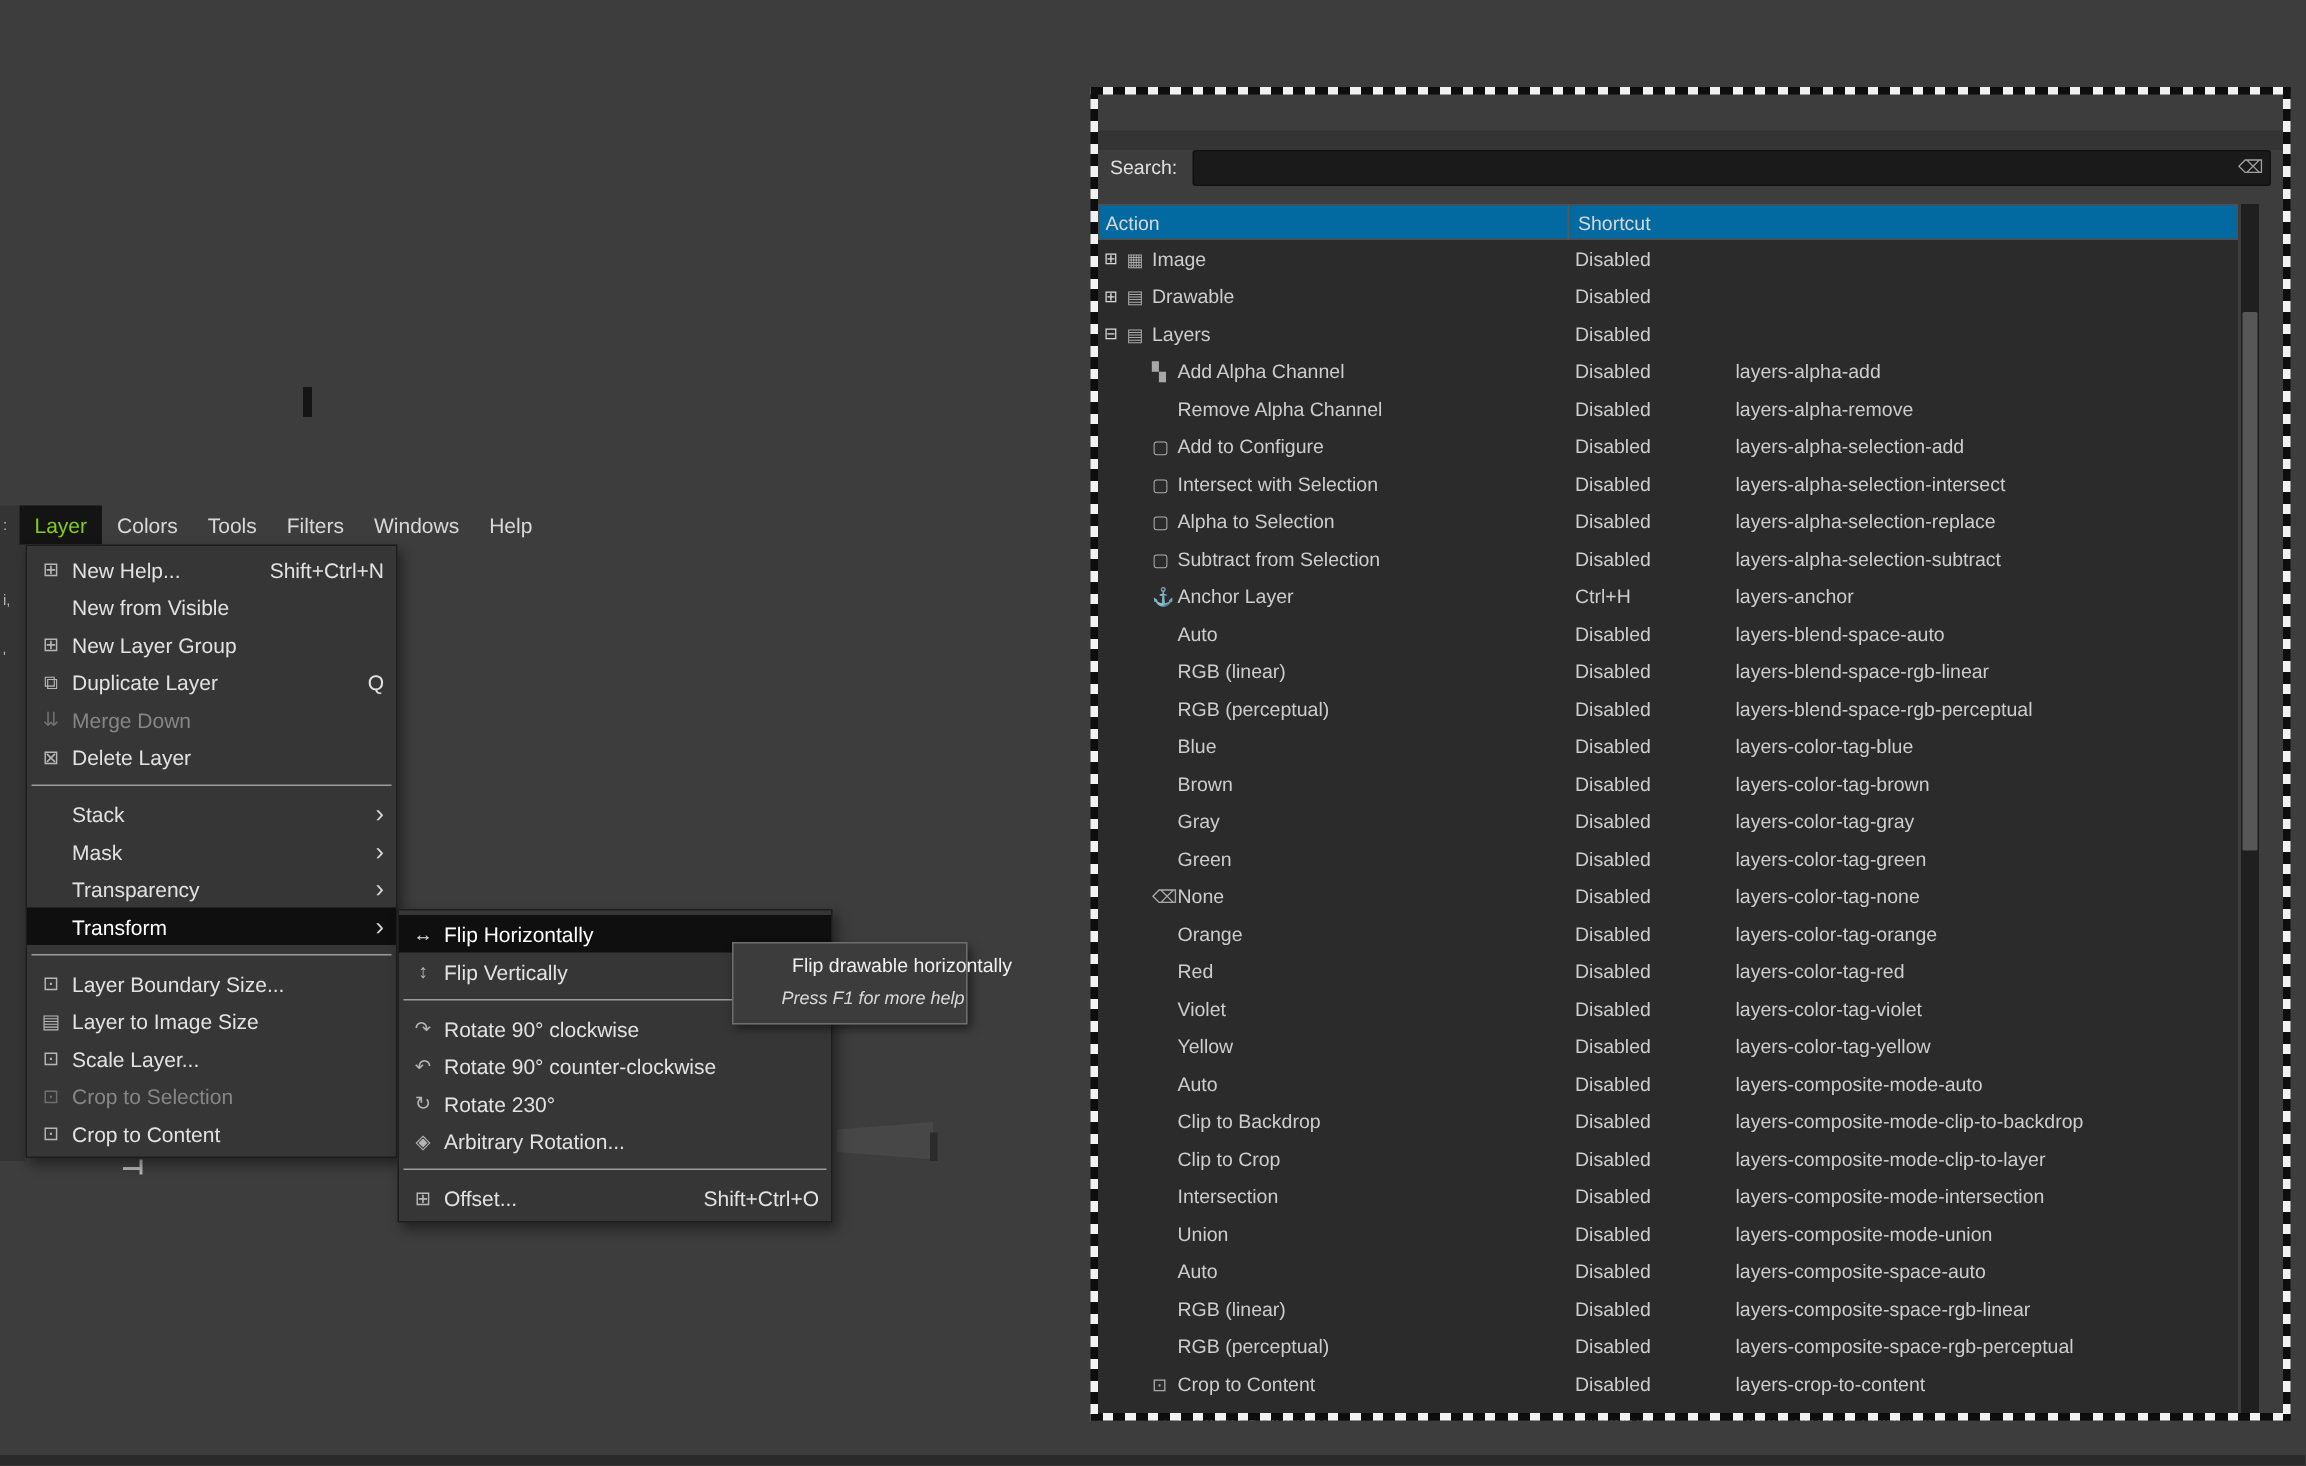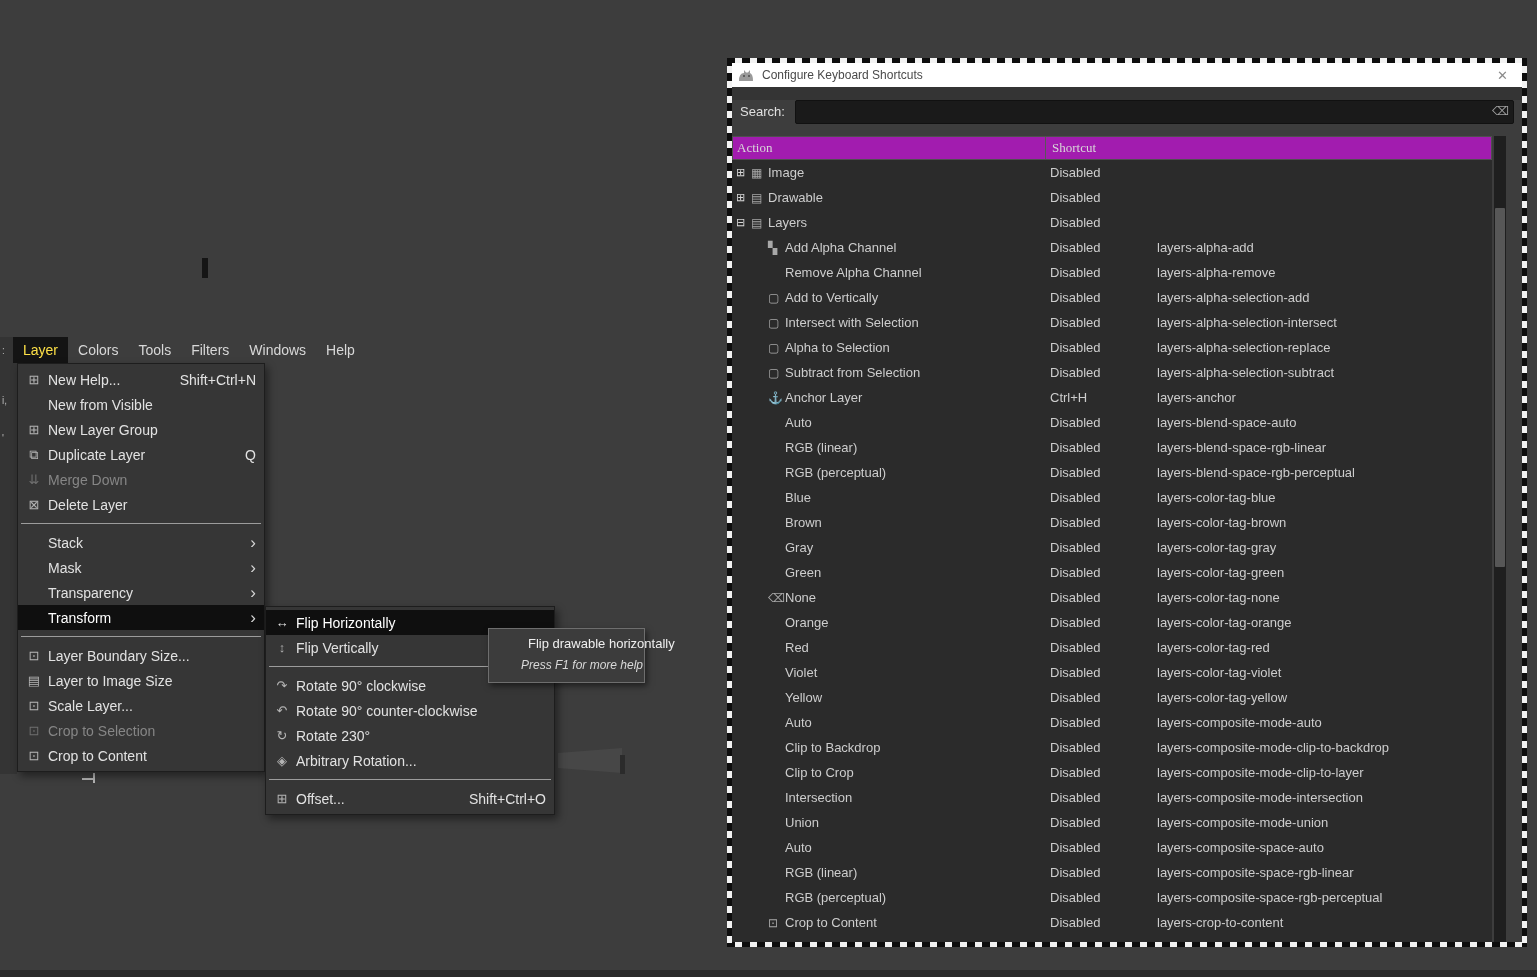--- a/index.html
+++ b/index.html
@@ -13,21 +13,21 @@
   .canvas-smudge{left:558px;top:748px;width:64px;height:25px;background:#474747;clip-path:polygon(0 20%,100% 0,100% 100%,0 80%);}
   .canvas-tick{left:620px;top:755px;width:5px;height:19px;background:#2b2b2b;}
   .guide-h{left:82px;top:778px;width:12px;height:2px;background:#b5b5b5;}
   .guide-v{left:93px;top:773px;width:2px;height:10px;background:#b5b5b5;}
   .left-strip{left:0;top:337px;width:17px;height:437px;background:#343434;color:#b5b5b5;font-size:10px;}
   .left-strip span{position:absolute;left:2px;}
 
   
   #menubar{left:13px;top:337px;height:26px;display:flex;align-items:stretch;font-size:14px;color:#d8d8d8;}
   .mb-item{display:flex;align-items:center;padding:0 10px;cursor:default;}
-  .mb-item.active{background:#141414;color:#fde047;}
+  .mb-item.active{background:#141414;color:#84cc16;}
 
   
   .menu{background:#363636;border:1px solid #1d1d1d;box-shadow:3px 4px 8px rgba(0,0,0,.45);
         padding:3px 0;box-sizing:border-box;font-size:14px;color:#e2e2e2;z-index:20;}
   #layer-menu{left:17px;top:363px;width:248px;}
   #transform-submenu{left:265px;top:606px;width:290px;z-index:21;}
   .menu-item{height:25px;display:flex;align-items:center;padding:0 8px 0 6px;}
   .menu-item.hl{background:#0f0f0f;color:#ffffff;}
   .menu-item.dis{color:#868686;}
   .mi-icon{width:20px;flex:0 0 20px;text-align:center;font-size:13px;color:#b5b5b5;}
@@ -59,22 +59,22 @@
   #title-underbar{position:absolute;left:5px;top:29px;right:5px;height:13px;background:#343434;}
 
   #search-row{position:absolute;left:5px;top:42px;right:5px;height:16px;padding-left:40px;}
   #search-label{position:absolute;left:8px;top:4px;font-size:13px;color:#e0e0e0;}
   #search-input{position:absolute;left:63px;top:0;width:719px;height:24px;box-sizing:border-box;
                 background:#1a1a1a;border:1px solid #111;border-radius:2px;color:#ddd;
                 font-size:13px;font-family:"Liberation Sans",sans-serif;padding:0 22px 0 6px;outline:none;}
   #search-clear{position:absolute;left:760px;top:4px;font-size:12px;color:#9f9f9f;}
 
   #tbl-header{position:absolute;left:5px;top:78px;width:760px;height:24px;box-sizing:border-box;
-              background:#a21caf;border:1px solid #4f4f4f;display:flex;align-items:center;
-              font-size:13px;color:#d8d8d8;font-family:Liberation Serif, serif;}
+              background:#0369a1;border:1px solid #4f4f4f;display:flex;align-items:center;
+              font-size:13px;color:#d8d8d8;}
   .col-action{width:312px;flex:0 0 312px;padding-left:4px;box-sizing:border-box;height:100%;display:flex;align-items:center;}
   .col-shortcut{width:109px;flex:0 0 109px;padding-left:6px;box-sizing:border-box;height:100%;display:flex;align-items:center;border-left:1px solid #585858;}
   .col-name{flex:1;padding-left:4px;box-sizing:border-box;height:100%;display:flex;align-items:center;border-left:1px solid #585858;}
 
   #tbl-body{position:absolute;left:5px;top:102px;width:760px;bottom:0;background:#2b2b2b;overflow:hidden;}
   .t-row{height:25px;display:flex;align-items:center;font-size:13px;color:#cdcdcd;}
   .tc-action{width:312px;flex:0 0 312px;display:flex;align-items:center;box-sizing:border-box;overflow:hidden;white-space:nowrap;}
   .tc-action.ind0{padding-left:4px;}
   .tc-action.ind1{padding-left:36px;}
   .t-exp{width:15px;flex:0 0 15px;font-size:11px;color:#d8d8d8;text-align:left;}
@@ -217,29 +217,20 @@
     </div>
 
   <div id="tooltip" class="abs">
     <div class="tt1">Flip drawable horizontally</div>
     <div class="tt2">Press F1 for more help</div>
   </div>
 
   <div id="dialog" class="abs">
     <div id="dialog-interior">
 
-      <div id="titlebar">
-        <svg width="16" height="13" style="margin-left:6px;">
-          <path d="M1 12 Q1 4 6 4 L6 1 L8 3.5 L10 3.5 L12 1 L12 4 Q15 5 15 12 Z" fill="#9a9a9a"></path>
-          <circle cx="6" cy="7" r="1" fill="#4d4d4d"></circle>
-            <circle cx="11" cy="7" r="1" fill="#4d4d4d"></circle>
-        </svg>
-        <span class="title">Configure Keyboard Shortcuts</span>
-        <span class="close">✕</span>
-      </div>
       <div id="title-underbar"></div>
 
       <div id="search-row">
         <span id="search-label">Search:</span>
         <input id="search-input" type="text" readonly="" value="" style="">
         <span id="search-clear">⌫</span>
       </div>
 
       <div id="tbl-header">
         <div class="col-action">Action</div>
@@ -286,21 +277,21 @@
             <div class="tc-action ind1">
               <span class="t-icon"></span>
               <span>Remove Alpha Channel</span>
             </div>
             <div class="tc-shortcut">Disabled</div>
             <div class="tc-name">layers-alpha-remove</div>
           </div>
           <div class="t-row">
             <div class="tc-action ind1">
               <span class="t-icon">▢</span>
-              <span>Add to Vertically</span>
+              <span>Add to Configure</span>
             </div>
             <div class="tc-shortcut">Disabled</div>
             <div class="tc-name">layers-alpha-selection-add</div>
           </div>
           <div class="t-row">
             <div class="tc-action ind1">
               <span class="t-icon">▢</span>
               <span>Intersect with Selection</span>
             </div>
             <div class="tc-shortcut">Disabled</div>

